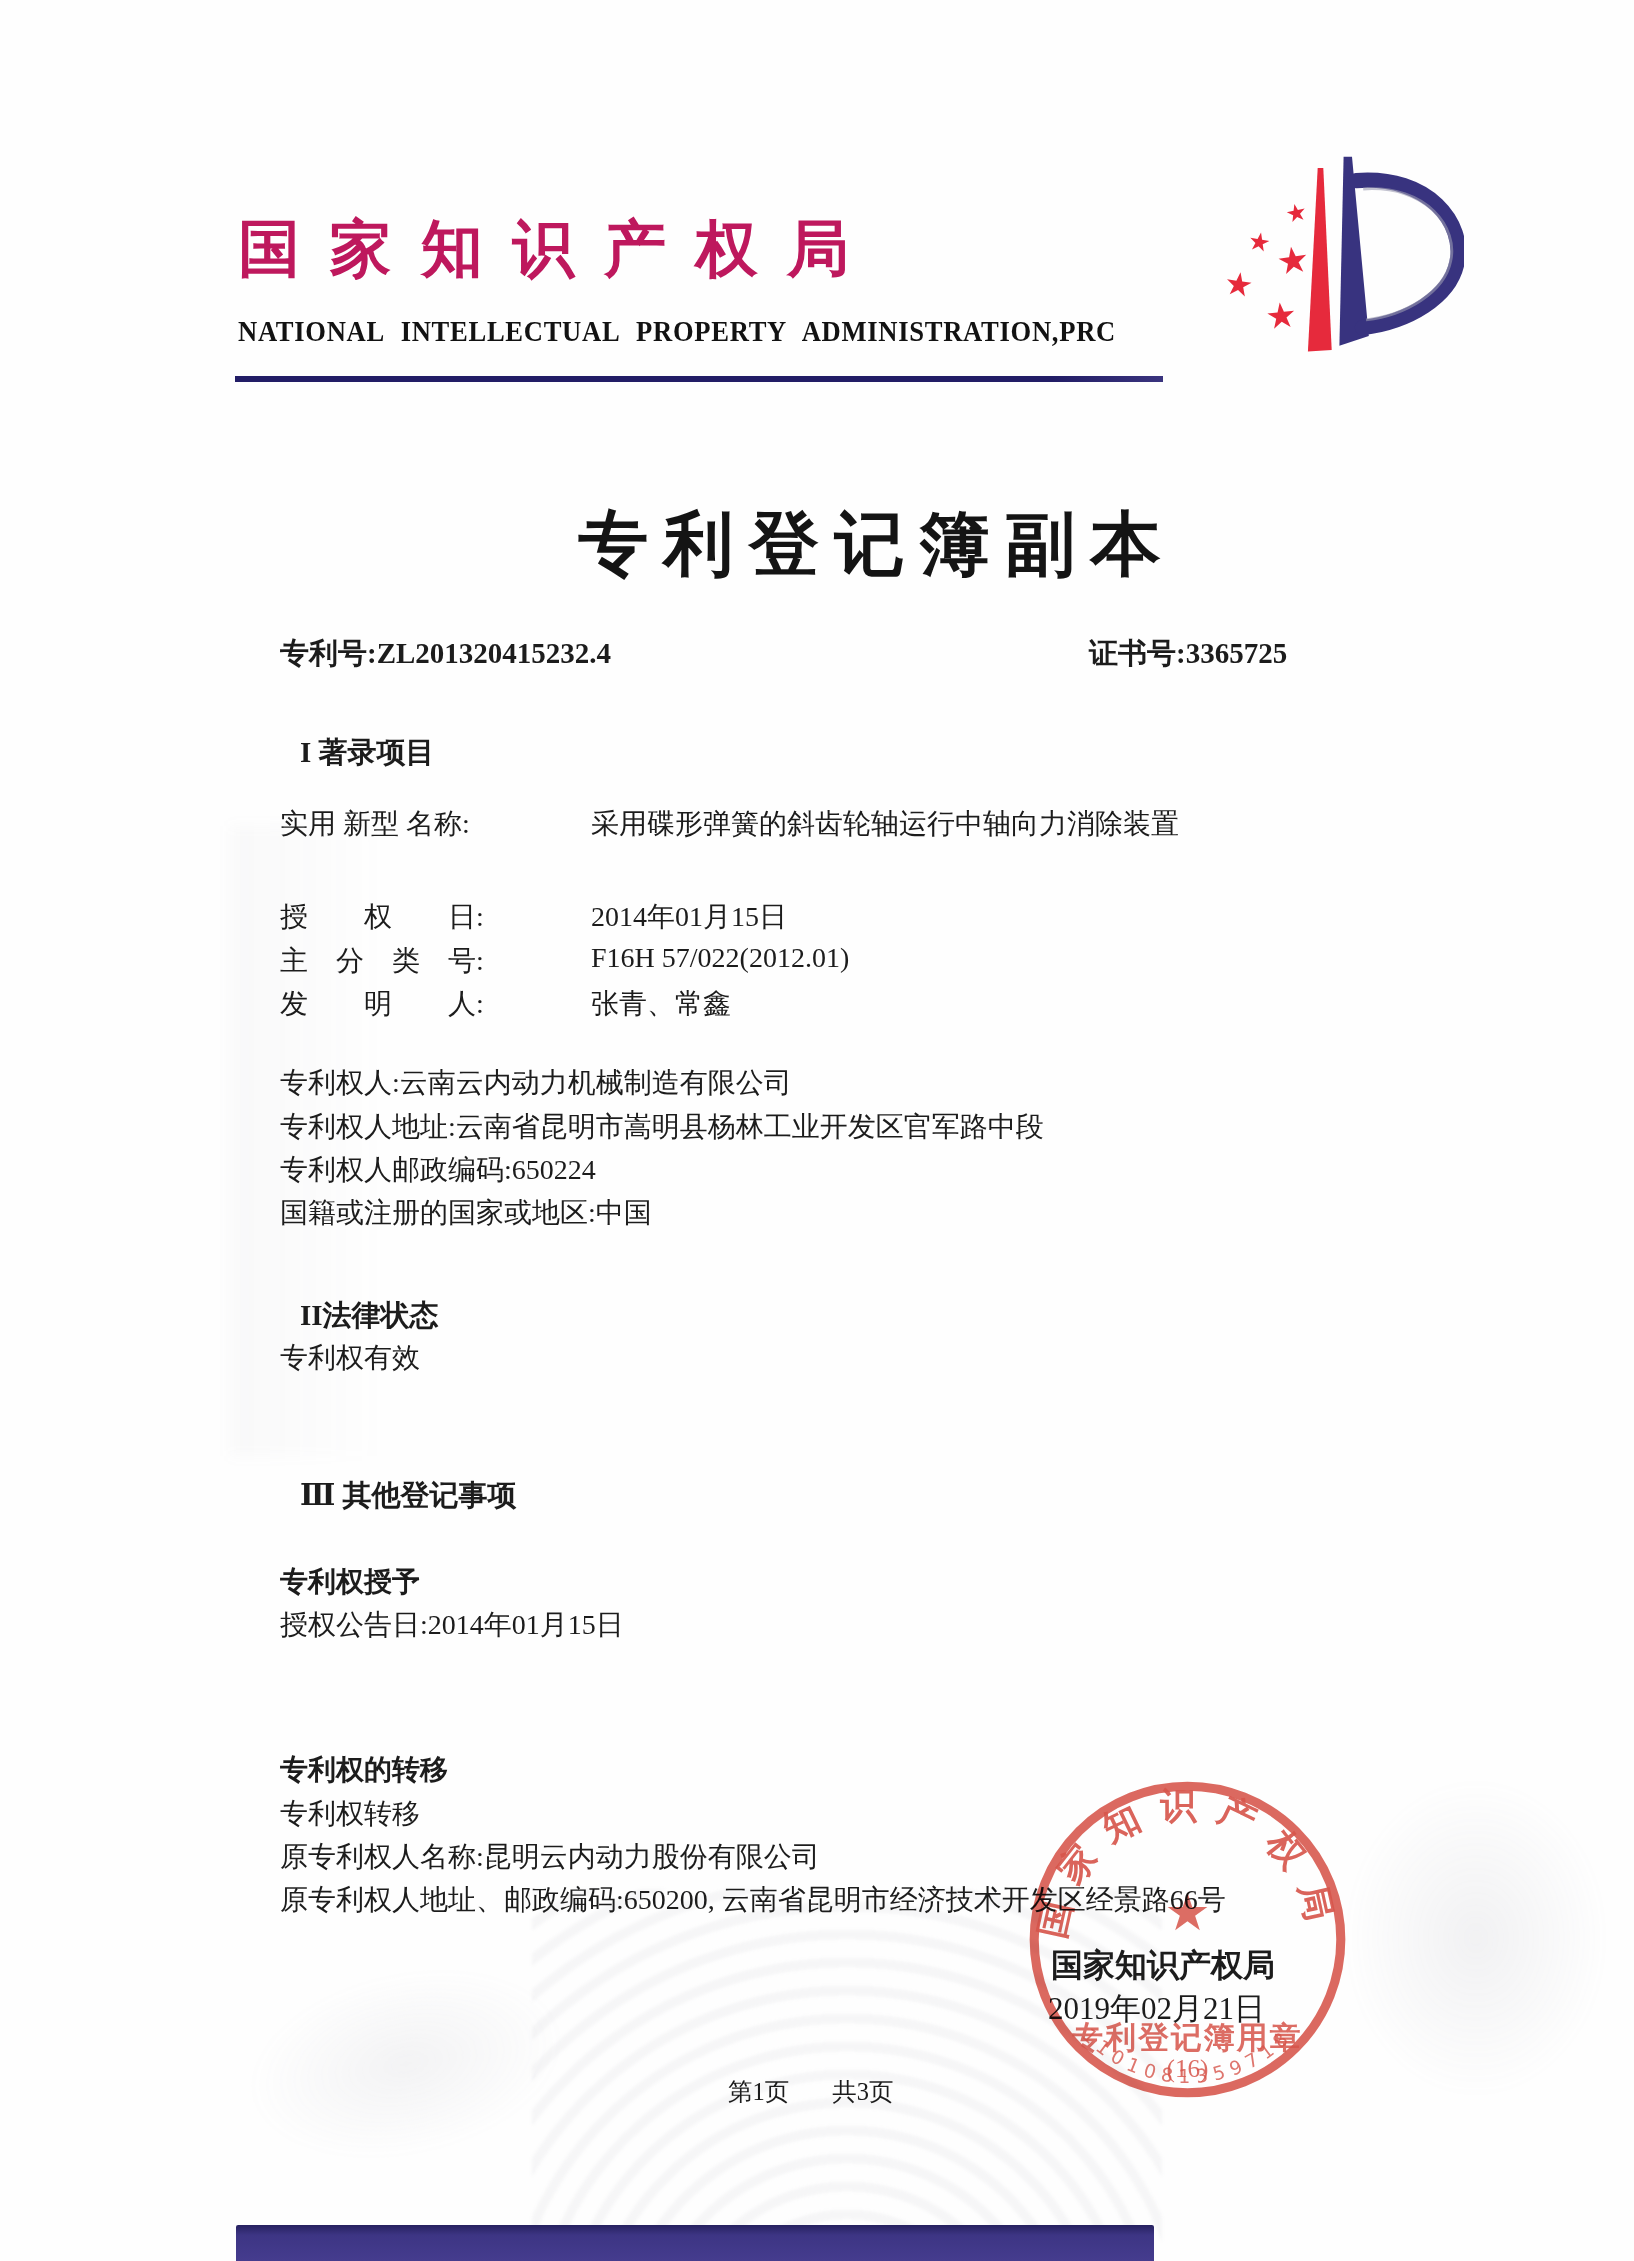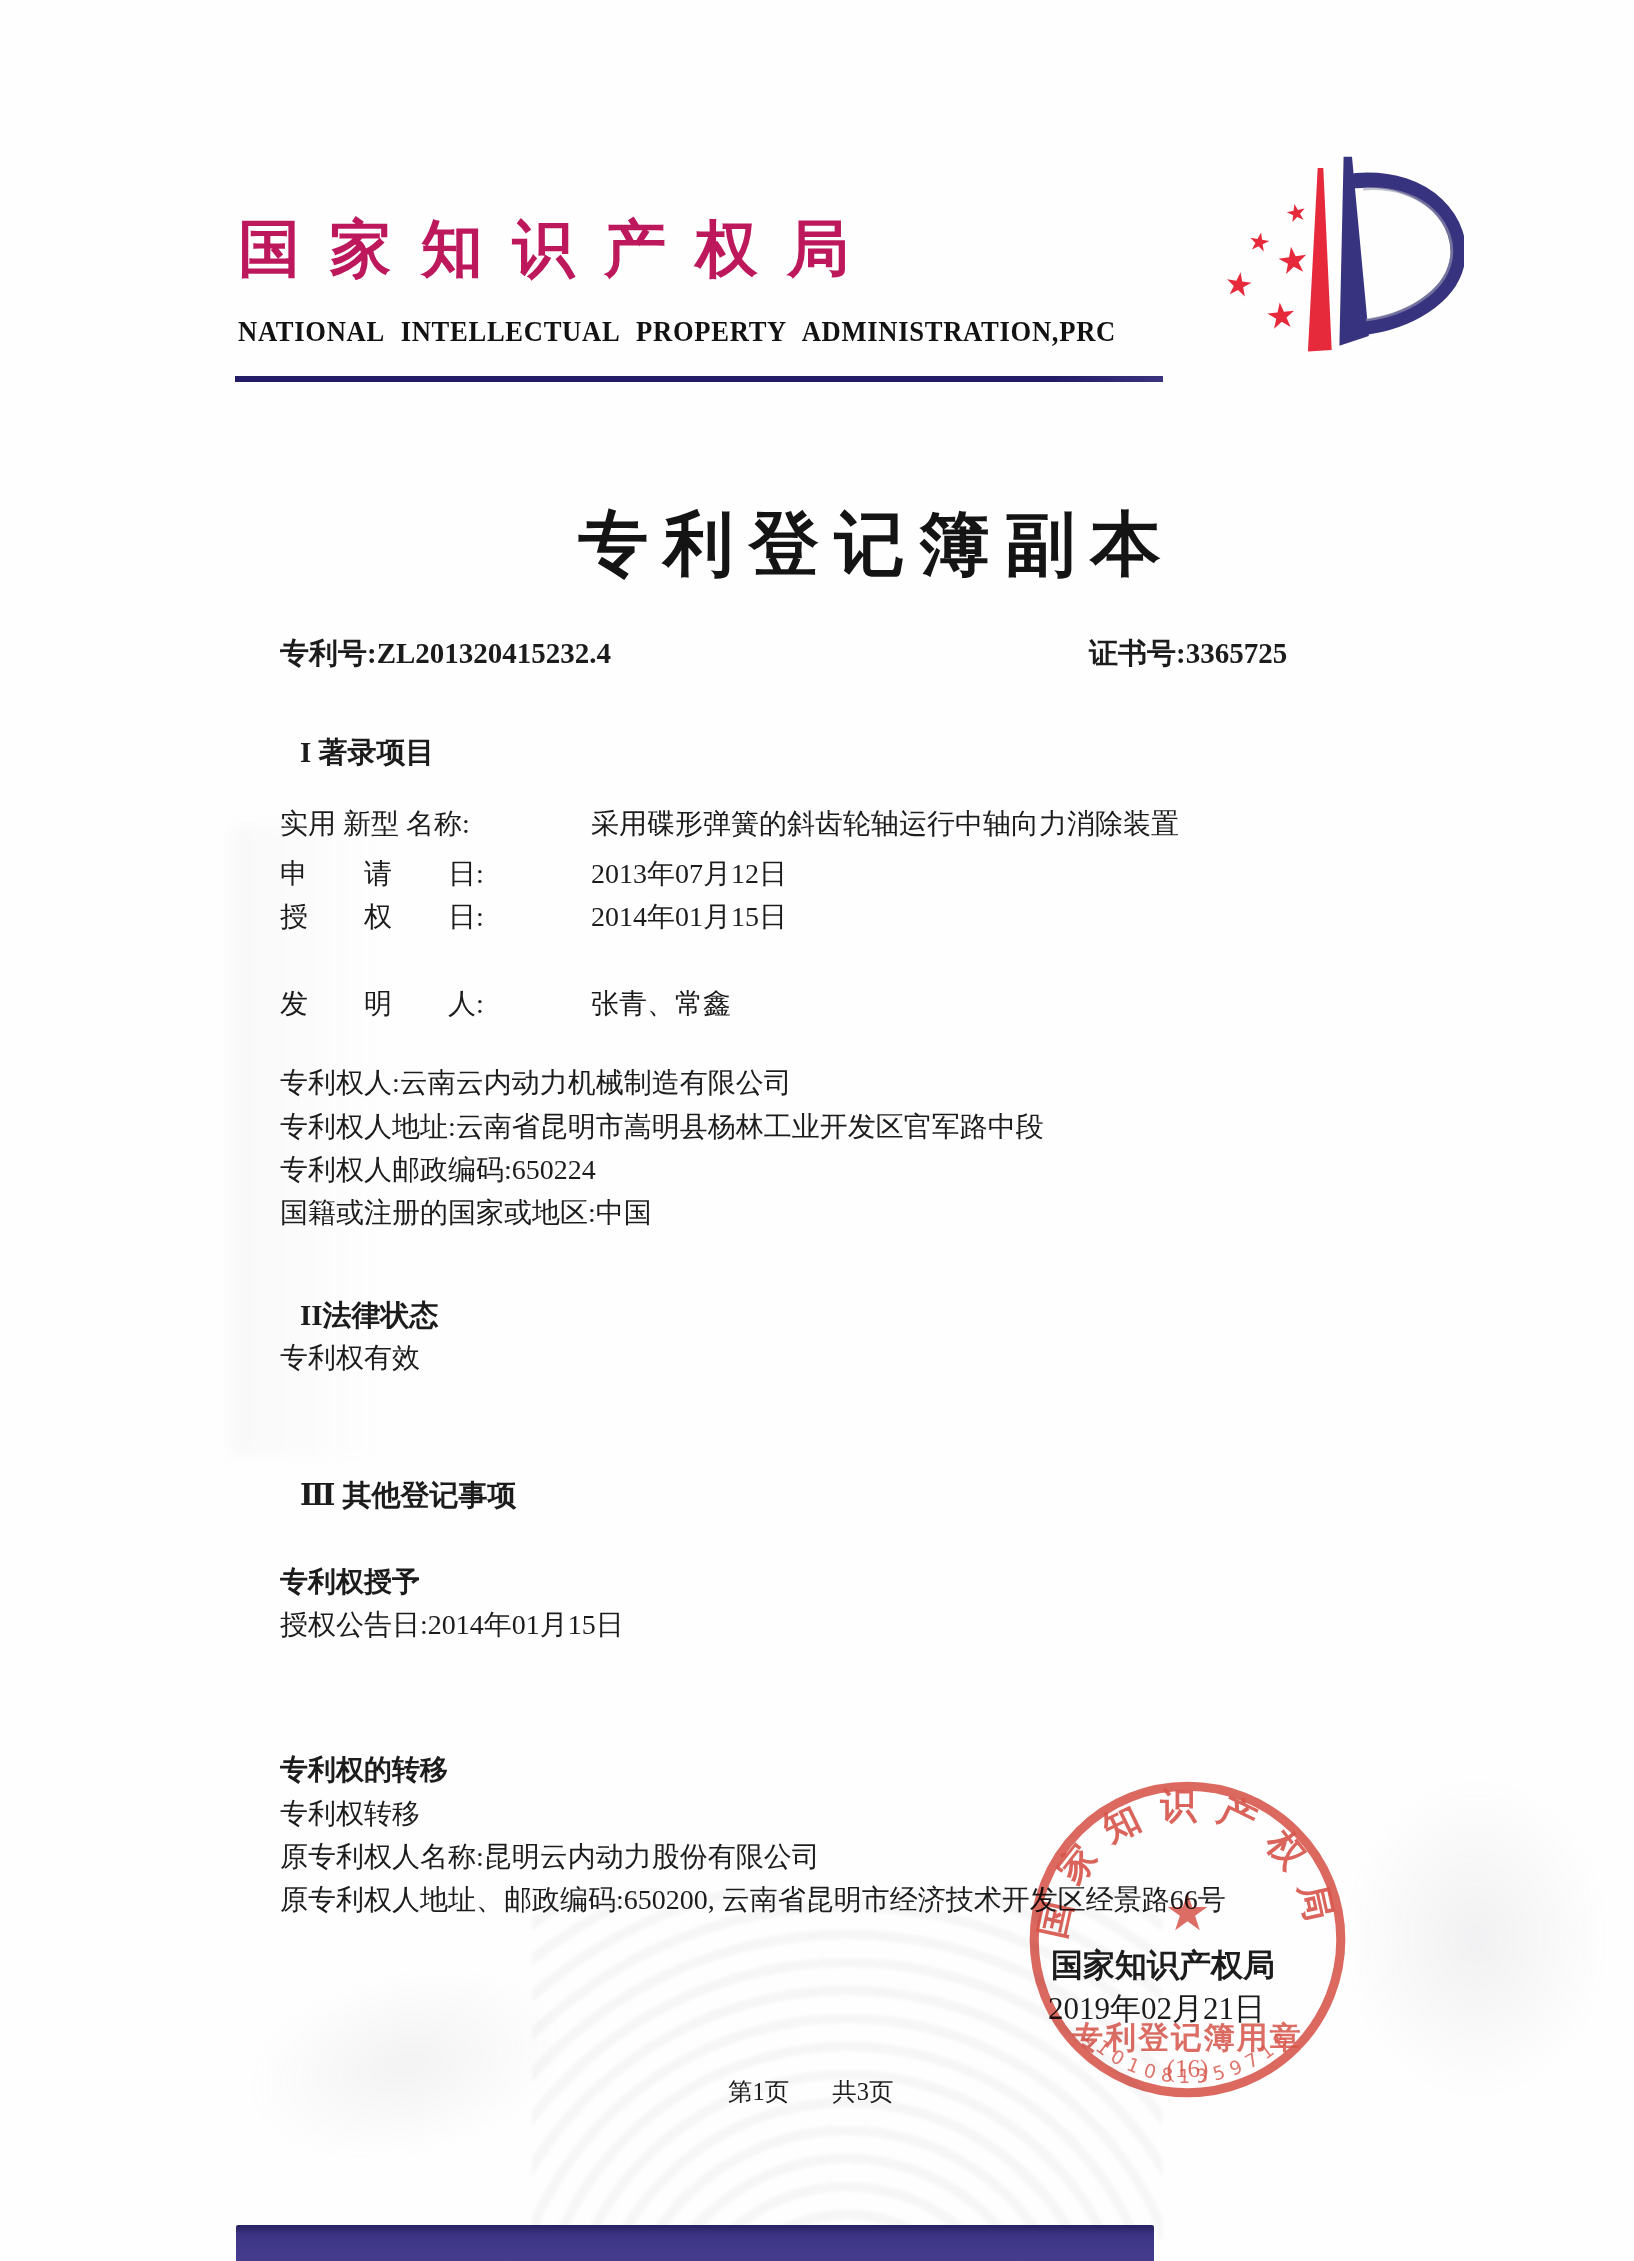--- a/index.html
+++ b/index.html
@@ -107,27 +107,27 @@
 
   <div class="patent-no">专利号:ZL201320415232.4</div>
   <div class="cert-no">证书号:3365725</div>
 
   <div class="h-sec" style="top:733px">I 著录项目</div>
 
   <div class="frow" style="top:805px">
     <span class="lbl">实用 新型 名称:</span>
     <span class="val">采用碟形弹簧的斜齿轮轴运行中轴向力消除装置</span>
   </div>
-  <div class="frow" style="top:855px">
-    <span class="lbl">申　　请　　日:</span>
-    <span class="val">2013年07月12日</span>
-  </div>
   <div class="frow" style="top:898px">
     <span class="lbl">授　　权　　日:</span>
     <span class="val">2014年01月15日</span>
+  </div>
+  <div class="frow" style="top:942px">
+    <span class="lbl">主　分　类　号:</span>
+    <span class="val">F16H 57/022(2012.01)</span>
   </div>
   <div class="frow" style="top:985px">
     <span class="lbl">发　　明　　人:</span>
     <span class="val">张青、常鑫</span>
   </div>
 
   <div class="line" style="top:1064px">专利权人:云南云内动力机械制造有限公司</div>
   <div class="line" style="top:1108px">专利权人地址:云南省昆明市嵩明县杨林工业开发区官军路中段</div>
   <div class="line" style="top:1151px">专利权人邮政编码:650224</div>
   <div class="line" style="top:1194px">国籍或注册的国家或地区:中国</div>

